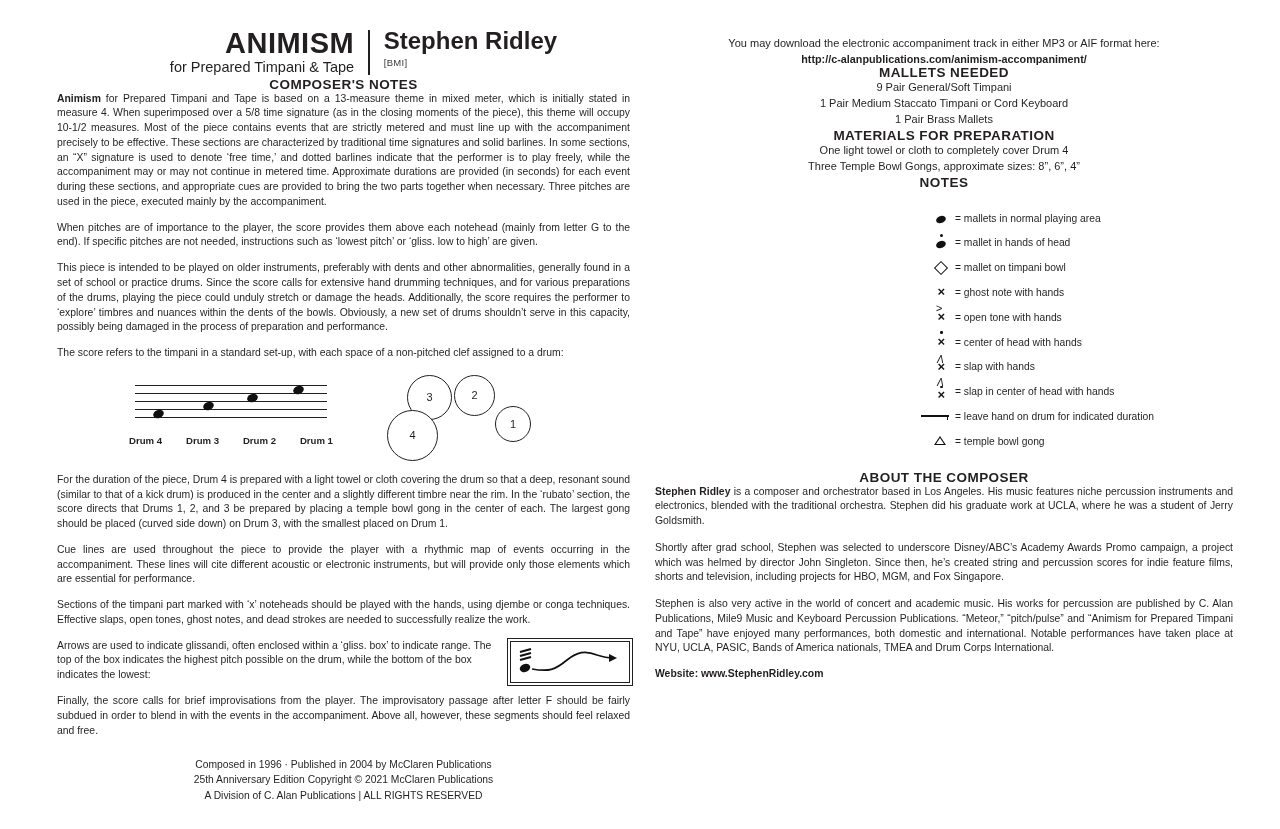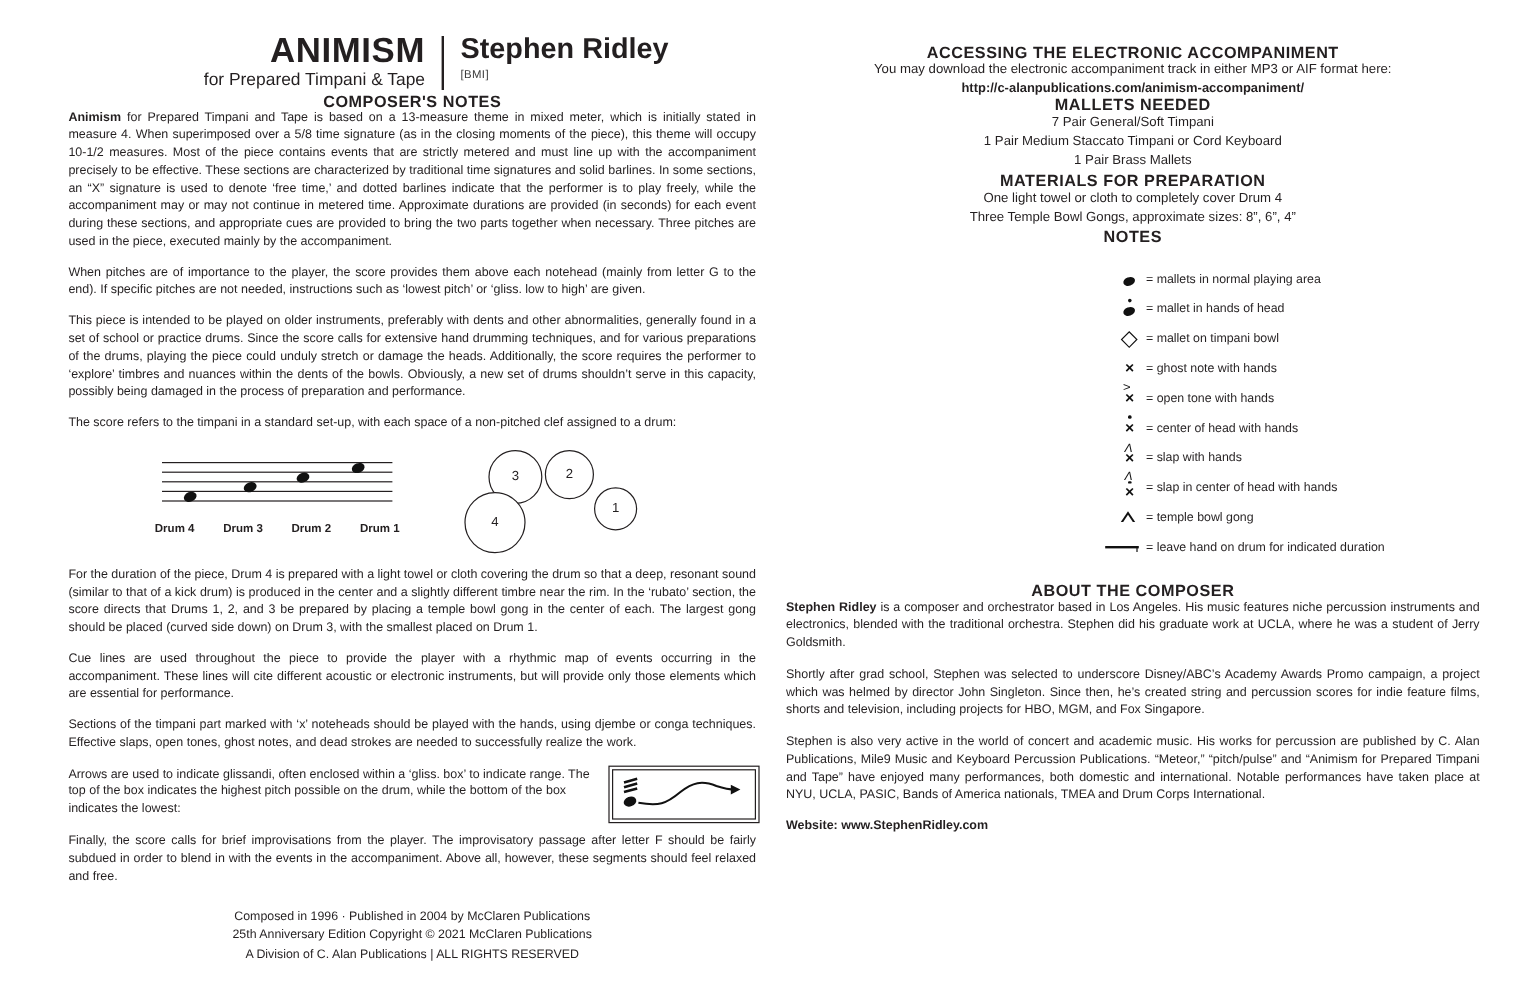--- a/index.html
+++ b/index.html
@@ -410,28 +410,27 @@
 
   <div class="footer">
     <div>Composed in 1996 · Published in 2004 by McClaren Publications</div>
     <div>25th Anniversary Edition Copyright © 2021 McClaren Publications</div>
     <div>A Division of C. Alan Publications | ALL RIGHTS RESERVED</div>
   </div>
 
   <div class="col-right">
 
     <div class="rblock">
-      <h2 class="section-head head-access">ACCESSING THE ELECTRONIC ACCOMPANIMENT</h2>
       <p class="sub">You may download the electronic accompaniment track in either MP3 or AIF format here:</p>
       <p class="link">http://c-alanpublications.com/animism-accompaniment/</p>
     </div>
 
     <div class="rblock">
       <h2 class="section-head head-mallets">MALLETS NEEDED</h2>
-      <p class="sub">7 Pair General/Soft Timpani</p>
+      <p class="sub">9 Pair General/Soft Timpani</p>
       <p class="sub">1 Pair Medium Staccato Timpani or Cord Keyboard</p>
       <p class="sub">1 Pair Brass Mallets</p>
     </div>
 
     <div class="rblock">
       <h2 class="section-head head-materials">MATERIALS FOR PREPARATION</h2>
       <p class="sub">One light towel or cloth to completely cover Drum 4</p>
       <p class="sub">Three Temple Bowl Gongs, approximate sizes: 8”, 6”, 4”</p>
     </div>
 
@@ -496,31 +495,31 @@
           <span class="legend-sym">
               <i class="g-marcato" style="top:-3px;">Λ</i>
               <i class="g-xdot" style="top:5px;"></i>
               <i class="g-x" style="top:8px;">×</i>
             </span>
           <span class="legend-label">= slap in center of head with hands</span>
         </div>
 
         <div class="legend-item">
           <span class="legend-sym">
-              <i class="g-triangle"></i>
-            </span>
-          <span class="legend-label">= temple bowl gong</span>
-        </div>
-
-        <div class="legend-item">
-          <span class="legend-sym">
               <i class="g-hold"></i>
               <i class="g-hold-tick"></i>
             </span>
           <span class="legend-label">= leave hand on drum for indicated duration</span>
+        </div>
+
+        <div class="legend-item">
+          <span class="legend-sym">
+              <i class="g-triangle"></i>
+            </span>
+          <span class="legend-label">= temple bowl gong</span>
         </div>
 
       </div>
     </div>
 
     <div class="bio">
       <h2 class="section-head head-about">ABOUT THE COMPOSER</h2>
       <p class="body"><b>Stephen Ridley</b><span> is a composer and orchestrator based in Los Angeles. His music features niche percussion instruments and electronics, blended with the traditional orchestra. Stephen did his graduate work at UCLA, where he was a student of Jerry Goldsmith.</span></p>
       <p class="body">Shortly after grad school, Stephen was selected to underscore Disney/ABC’s Academy Awards Promo campaign, a project which was helmed by director John Singleton. Since then, he’s created string and percussion scores for indie feature films, shorts and television, including projects for HBO, MGM, and Fox Singapore.</p>
       <p class="body">Stephen is also very active in the world of concert and academic music. His works for percussion are published by C. Alan Publications, Mile9 Music and Keyboard Percussion Publications. “Meteor,” “pitch/pulse” and “Animism for Prepared Timpani and Tape” have enjoyed many performances, both domestic and international. Notable performances have taken place at NYU, UCLA, PASIC, Bands of America nationals, TMEA and Drum Corps International.</p>

